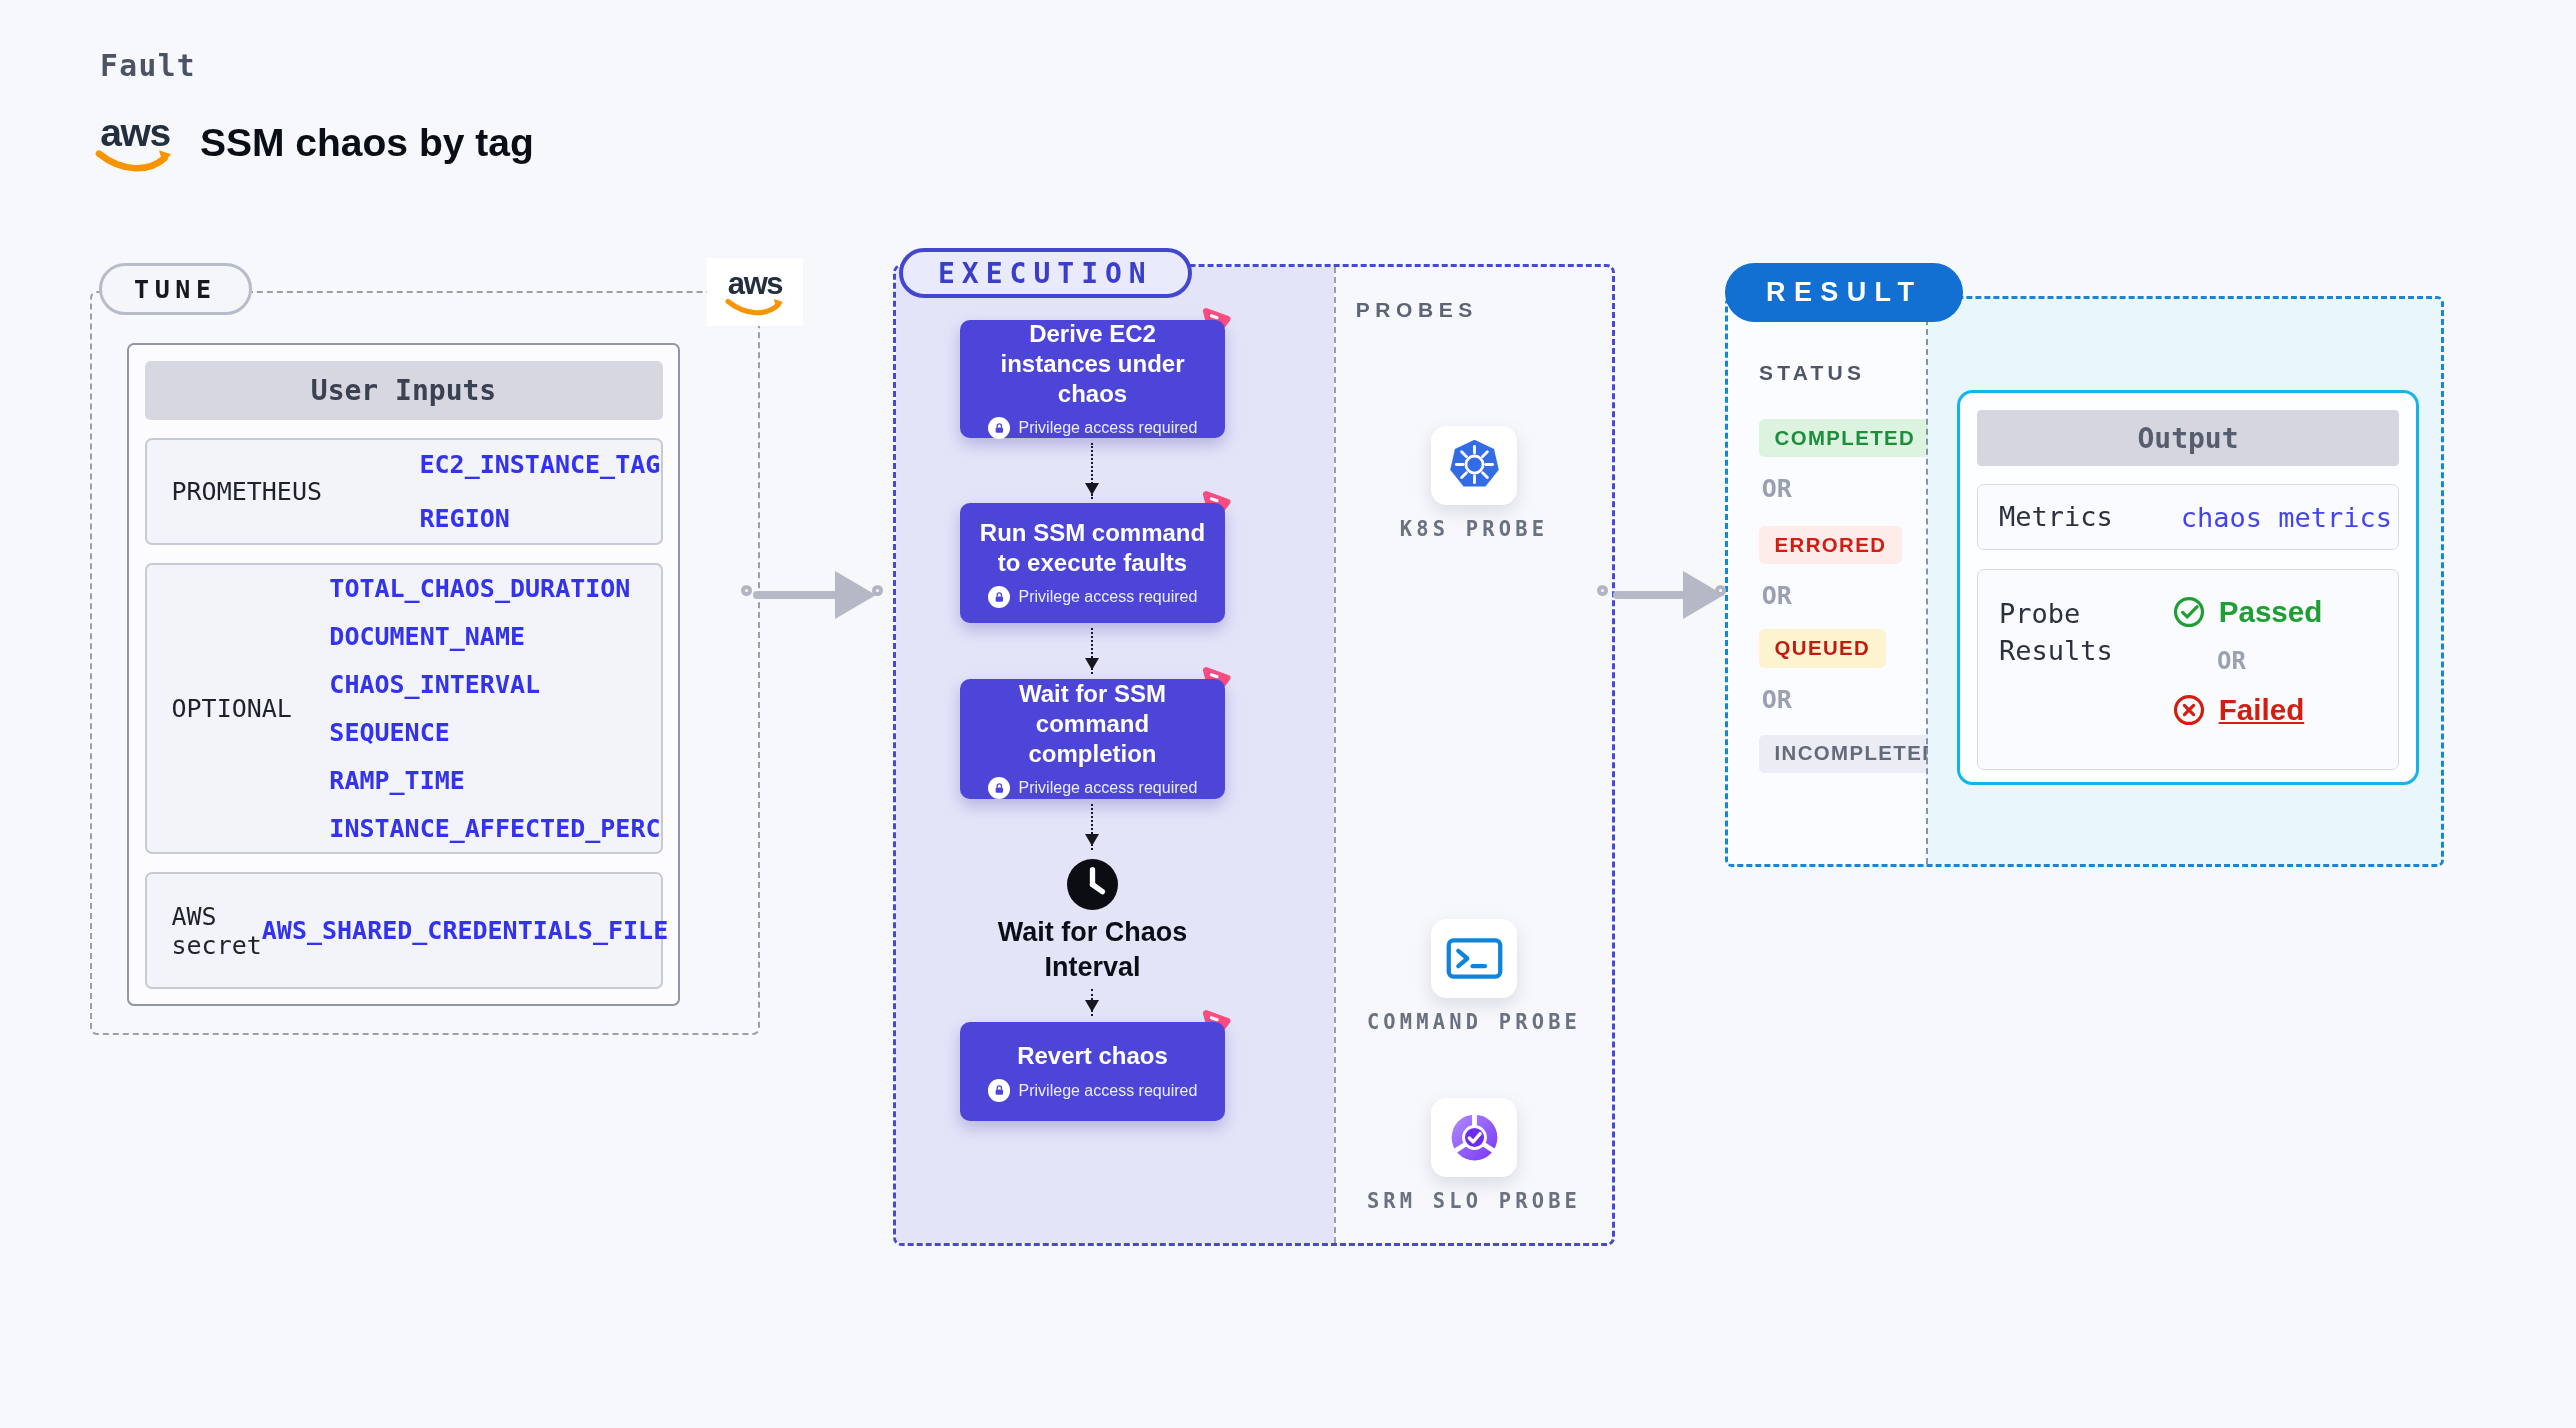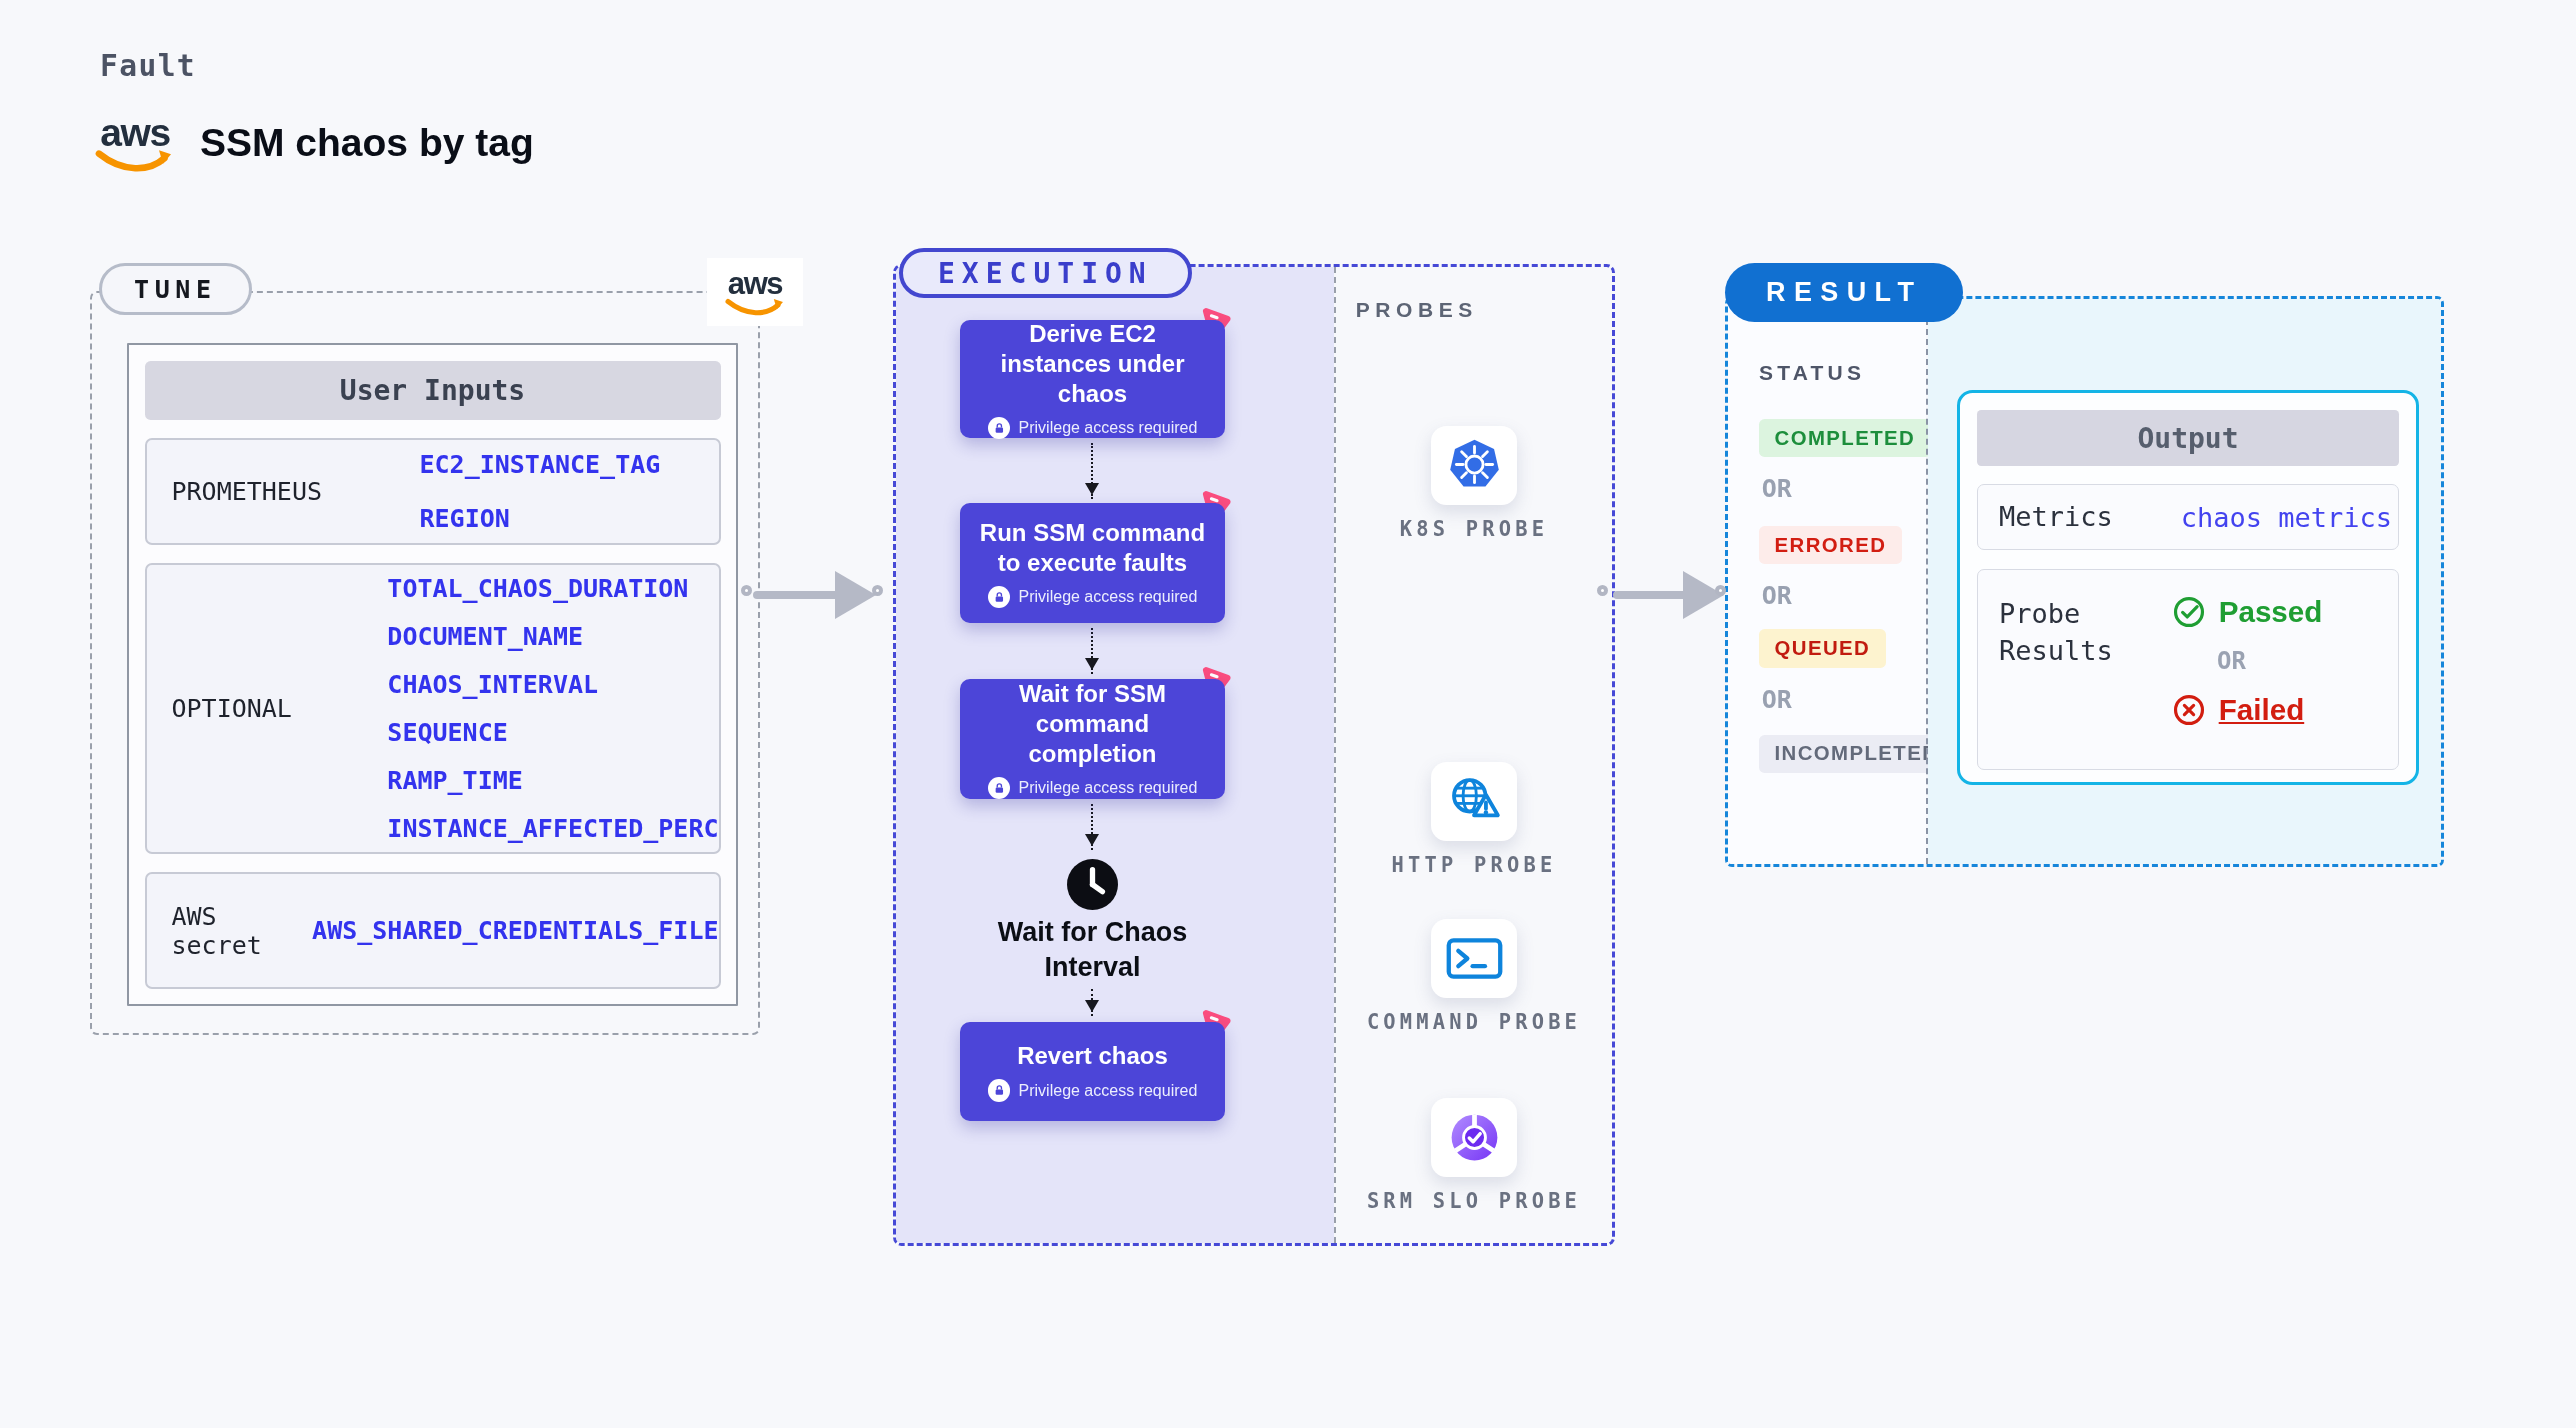--- a/index.html
+++ b/index.html
@@ -34,22 +34,22 @@
     color:#fff; font-size:27px; letter-spacing:8.4px;}
 
   
   .tune-box{ position:absolute; left:90px; top:291px; width:670px; height:744px;
     border:2.8px dashed #9aa0ab; border-radius:7px;}
   .aws-corner{ position:absolute; left:707px; top:258px; width:96px; height:68px;
     background:#ffffff; z-index:30; display:flex; flex-direction:column; align-items:center; justify-content:center;}
   .aws-corner .aws-word{ font-size:31px;}
   .aws-corner .aws-smile{ width:65px; height:18.3px; margin-top:-1.4px;}
 
-  .ui-card{ position:absolute; left:127px; top:343px; width:611px; height:663px;
-    background:#fcfcfe; border:2.8px solid #9097a3; border-radius:1px; padding:15.5px; z-index:5;}
+  .ui-card{ position:absolute; left:127px; top:343px; width:553px; height:663px;
+    background:#fcfcfe; border:2.8px solid #9097a3; border-radius:7px; padding:15.5px; z-index:5;}
   .ui-header{ height:59px; background:#d7d7e1; border-radius:5.6px; display:flex; align-items:center;
     justify-content:center; font-family:"DejaVu Sans Mono",monospace; font-size:28px; font-weight:600; color:#3a4150;}
   .ui-row{ margin-top:18.3px; background:#f3f4fa; border:2.1px solid #c7cad5; border-radius:7px;
     display:flex; align-items:center;}
   .ui-row-label{ width:273px; padding-left:25px; font-family:"DejaVu Sans Mono",monospace;
     font-size:25px; color:#1e222c;}
   .ui-values{ display:flex; flex-direction:column; font-family:"DejaVu Sans Mono",monospace;
     font-size:25px; color:#3333ee; font-weight:600;}
   .row-mandatory{ height:107px;} .row-mandatory .ui-values{ gap:25px;}
   .row-optional{ height:291px;} .row-optional .ui-values{ gap:19px;}
@@ -333,37 +333,20 @@
               <line x1="40.5" y1="39.5" x2="45.5" y2="44.5"></line>
             <line x1="45.5" y1="17.5" x2="40.5" y2="22.5"></line>
               <line x1="23.5" y1="39.5" x2="18.5" y2="44.5"></line>
           </g>
         </svg>
       </div>
       <div class="probe-label">K8S PROBE</div>
     </div>
 
 
-    <div class="probe-item" style="top:495px;">
-      <div class="probe-card">
-        <svg viewBox="0 0 64 64">
-          <g stroke="#0e84dc" fill="none">
-            <circle cx="27" cy="26" r="16.5" stroke-width="4"></circle>
-            <ellipse cx="27" cy="26" rx="7" ry="16.5" stroke-width="3"></ellipse>
-            <line x1="11" y1="26" x2="43" y2="26" stroke-width="3"></line>
-            <line x1="13.5" y1="18" x2="40.5" y2="18" stroke-width="3"></line>
-            <line x1="13.5" y1="34" x2="40.5" y2="34" stroke-width="3"></line>
-          </g>
-          <path d="M44 25 L56.5 46.5 H31.5 Z" fill="#ffffff" stroke="#0e84dc" stroke-width="4" stroke-linejoin="round"></path>
-          <line x1="44" y1="33" x2="44" y2="39.5" stroke="#0e84dc" stroke-width="4" stroke-linecap="round"></line>
-          <circle cx="44" cy="43.5" r="2.3" fill="#0e84dc"></circle>
-        </svg>
-      </div>
-      <div class="probe-label">HTTP PROBE</div>
-    </div>
 
     <div class="probe-item" style="top:652px;">
       <div class="probe-card">
         <svg viewBox="0 0 64 52">
           <rect x="5" y="7" width="54" height="38" rx="5" fill="none" stroke="#0e84dc" stroke-width="4.5"></rect>
           <path d="M15 18 l9.5 8 -9.5 8" fill="none" stroke="#0e84dc" stroke-width="4.5" stroke-linecap="round" stroke-linejoin="round"></path>
           <line x1="30" y1="34" x2="43" y2="34" stroke="#0e84dc" stroke-width="4.5" stroke-linecap="round"></line>
         </svg>
       </div>
       <div class="probe-label">COMMAND PROBE</div>

